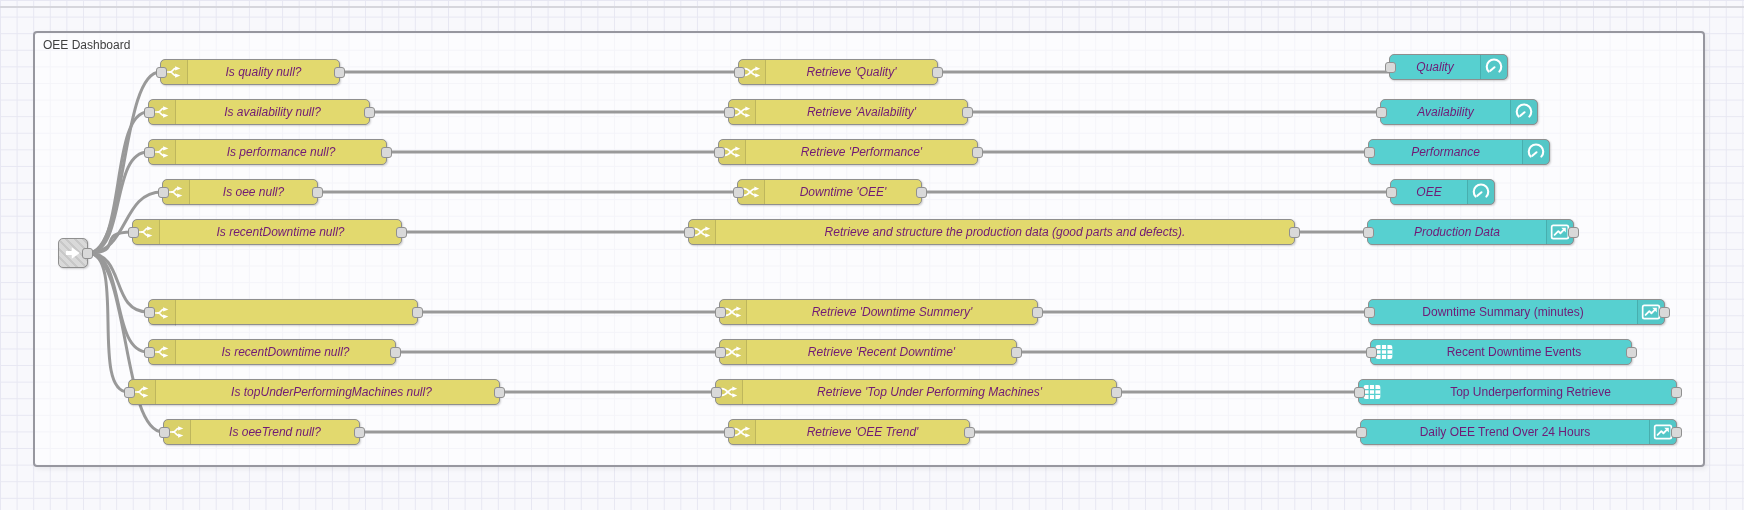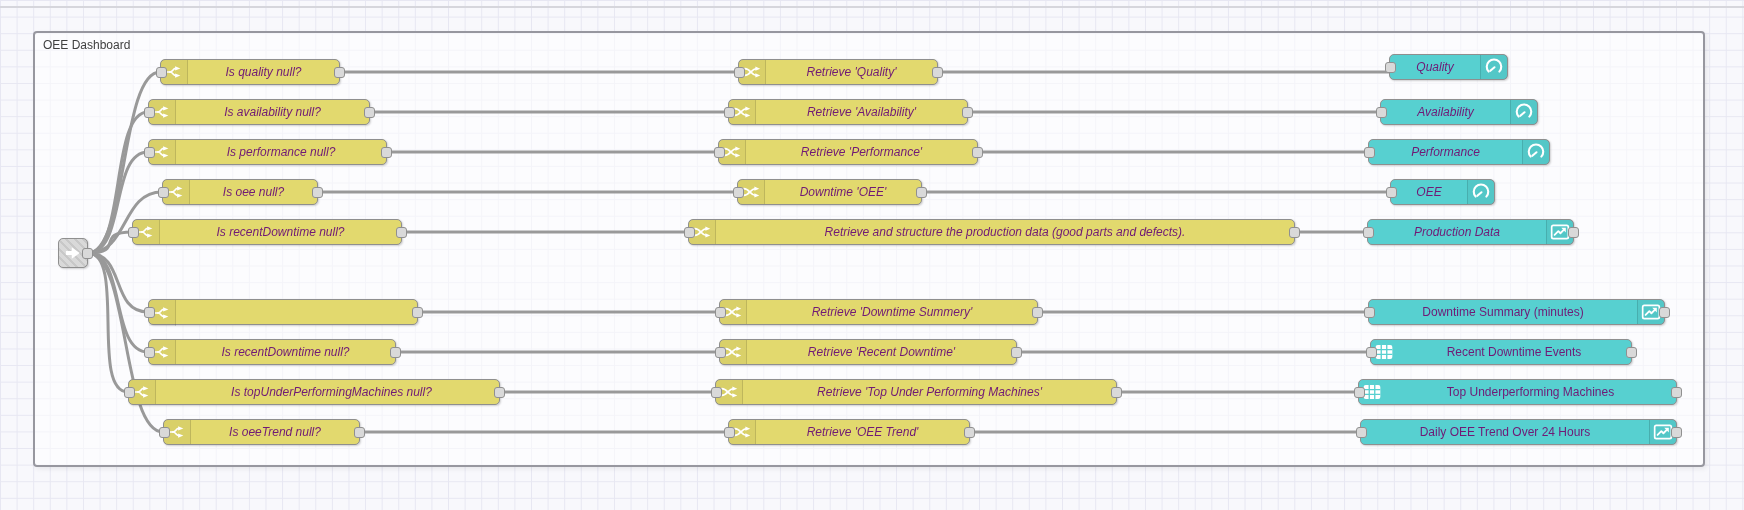--- a/index.html
+++ b/index.html
@@ -461,21 +461,21 @@
       </div>
       <div class="node table" style="left: 1358px; top: 379px; width: 319px; height: 26px;">
         <span class="icon l plain">
           <svg viewBox="0 0 24 24" width="20" height="20">
             <rect x="2" y="3.5" width="20" height="17" rx="2.5" fill="#fff"></rect>
             <g stroke="#57d0d0" stroke-width="1.6" fill="none">
               <path d="M8.7 3.5 V20.5 M15.3 3.5 V20.5 M2 9.2 H22 M2 14.8 H22"></path>
             </g>
           </svg>
         </span>
-        <span class="lbl">Top Underperforming Machines</span>
+        <span class="lbl">Top Underperforming Retrieve</span>
         <span class="port in"></span>
         <span class="port out"></span>
       </div>
       <div class="node chart" style="left: 1360px; top: 419px; width: 317px; height: 26px;">
         <span class="lbl">Daily OEE Trend Over 24 Hours</span>
         <span class="icon r">
           <svg viewBox="0 0 24 24" width="20" height="20">
             <rect x="2" y="4" width="20" height="16" rx="2" fill="none" stroke="#fff" stroke-width="2"></rect>
             <path d="M5.5 15.5 L10 11 L12.5 13.5 L16.5 9.5" fill="none" stroke="#fff" stroke-width="2.2" stroke-linecap="round" stroke-linejoin="round"></path>
             <path d="M13.5 7 h5.5 v5.5 z" fill="#fff"></path>

